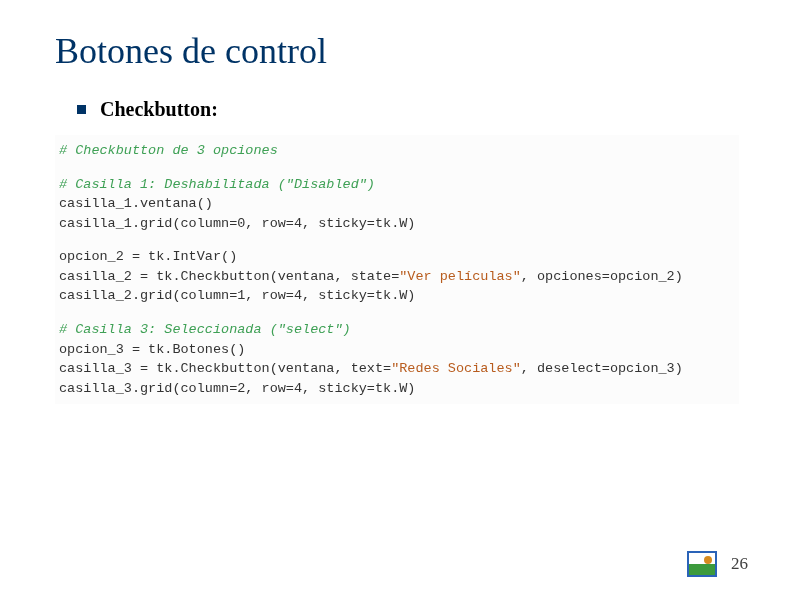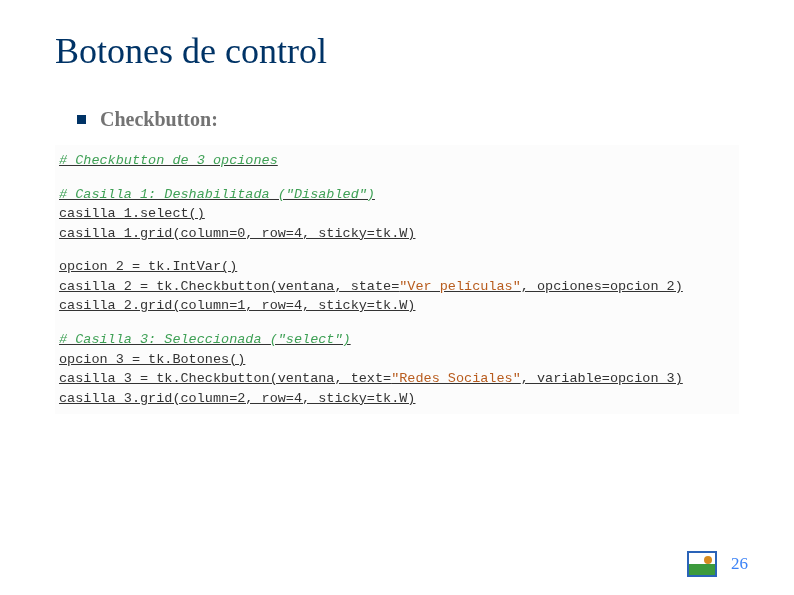--- a/index.html
+++ b/index.html
@@ -11,67 +11,66 @@
     position: relative;
     overflow: hidden;
   }
   .slide {
     padding: 30px 55px 0 55px;
   }
   .title {
     font-size: 36px;
     color: #003366;
     font-weight: normal;
-    margin-bottom: 36px;
+    margin-bottom: 26px;
   }
   .bullet-row {
     display: flex;
     align-items: center;
     margin-left: 22px;
     margin-bottom: 14px;
   }
   .bullet {
     width: 9px;
     height: 9px;
     background: #003366;
     margin-right: 14px;
     flex: 0 0 auto;
   }
   .subtitle {
     font-size: 20px;
     font-weight: bold;
-    color: #737373;
+    color: #000000;
   }
   .code-block {
     font-family: Consolas, "Courier New", monospace;
     font-size: 13.5px;
     line-height: 1.45;
     margin-left: 0;
     color: #333;
     background: #fcfcfc;
     padding: 6px 4px;
-    text-decoration: underline;
   }
   .code-line { white-space: pre; }
   .cm { color: #3ea055; font-style: italic; } 
   .op { color: #333; }
   .str { color: #b85c1e; }
   .sp { height: 14px; }
   .footer {
     position: absolute;
     bottom: 18px;
     right: 46px;
     display: flex;
     align-items: center;
     gap: 14px;
   }
   .pg {
     font-family: "Times New Roman", serif;
     font-size: 17px;
-    color: #3b82f6;
+    color: #404040;
   }
   .logo {
     width: 30px;
     height: 26px;
     border: 2px solid #2a63b8;
     background: linear-gradient(#fff 0 50%, #3c9a3c 50% 100%);
     position: relative;
   }
   .logo::after {
     content: "";
@@ -90,30 +89,30 @@
 <div class="slide">
   <h1 class="title">Botones de control</h1>
   <div class="bullet-row">
     <div class="bullet"></div>
     <div class="subtitle">Checkbutton:</div>
   </div>
   <div class="code-block" id="code">
       <div class="code-line"><span class="cm"># Checkbutton de 3 opciones</span></div>
       <div class="sp"></div>
       <div class="code-line"><span class="cm"># Casilla 1: Deshabilitada ("Disabled")</span></div>
-      <div class="code-line"><span class="op">casilla_1.select()</span></div>
+      <div class="code-line"><span class="op">casilla_1.ventana()</span></div>
       <div class="code-line"><span class="op">casilla_1.grid(column=0, row=4, sticky=tk.W)</span></div>
       <div class="sp"></div>
       <div class="code-line"><span class="op">opcion_2 = tk.IntVar()</span></div>
       <div class="code-line"><span class="op">casilla_2 = tk.Checkbutton(ventana, state=</span><span class="str">"Ver películas"</span><span class="op">, opciones=opcion_2)</span></div>
       <div class="code-line"><span class="op">casilla_2.grid(column=1, row=4, sticky=tk.W)</span></div>
       <div class="sp"></div>
       <div class="code-line"><span class="cm"># Casilla 3: Seleccionada ("select")</span></div>
       <div class="code-line"><span class="op">opcion_3 = tk.Botones()</span></div>
-      <div class="code-line"><span class="op">casilla_3 = tk.Checkbutton(ventana, text=</span><span class="str">"Redes Sociales"</span><span class="op">, variable=opcion_3)</span></div>
+      <div class="code-line"><span class="op">casilla_3 = tk.Checkbutton(ventana, text=</span><span class="str">"Redes Sociales"</span><span class="op">, deselect=opcion_3)</span></div>
       <div class="code-line"><span class="op">casilla_3.grid(column=2, row=4, sticky=tk.W)</span></div>
     </div>
 </div>
 
 <div class="footer">
   <div class="logo"></div>
   <div class="pg">26</div>
 </div>
 
 </body></html>

